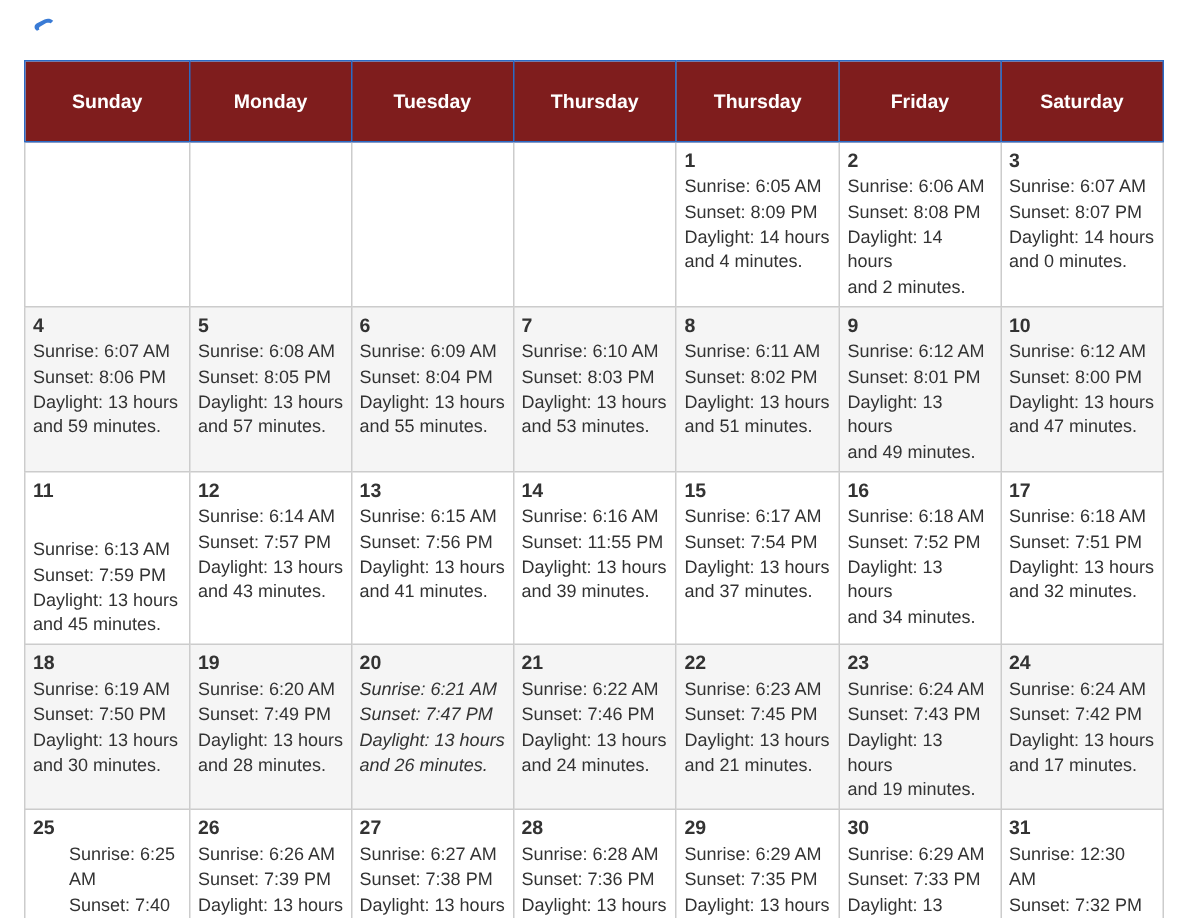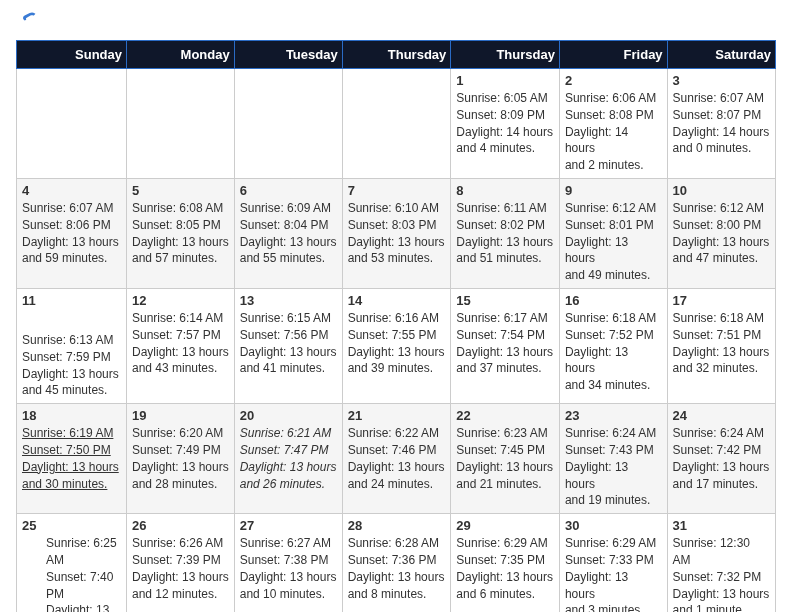--- a/index.html
+++ b/index.html
@@ -51,26 +51,26 @@
     }
     .location-title {
       font-size: 16px;
       color: #555;
     }
     .calendar {
       width: 100%;
       border-collapse: collapse;
     }
     .calendar thead th {
-      background: #0f172a;
+      background: #7f1d1d;
       color: #fff;
-      padding: 6px 4px;
+      padding: 19px 4px;
       font-size: 13px;
       font-weight: bold;
-      text-align: right;
+      text-align: center;
       border: 1px solid #2a6bc5;
     }
     .calendar tbody td {
       border: 1px solid #ccc;
       vertical-align: top;
       padding: 4px 5px;
       font-size: 10.5px;
       color: #333;
       width: 113px;
       height: 80px;
@@ -225,21 +225,21 @@
         <td>
           <span class="day-number">13</span>
           <div class="day-info" style="white-space: pre-line;">Sunrise: 6:15 AM
 Sunset: 7:56 PM
 Daylight: 13 hours
 and 41 minutes.</div>
         </td>
         <td>
           <span class="day-number">14</span>
           <div class="day-info" style="white-space: pre-line;">Sunrise: 6:16 AM
-Sunset: 7:55 PM
+Sunset: 11:55 PM
 Daylight: 13 hours
 and 39 minutes.</div>
         </td>
         <td>
           <span class="day-number">15</span>
           <div class="day-info" style="white-space: pre-line;">Sunrise: 6:17 AM
 Sunset: 7:54 PM
 Daylight: 13 hours
 and 37 minutes.</div>
         </td>
@@ -254,21 +254,21 @@
           <span class="day-number">17</span>
           <div class="day-info" style="white-space: pre-line;">Sunrise: 6:18 AM
 Sunset: 7:51 PM
 Daylight: 13 hours
 and 32 minutes.</div>
         </td>
       </tr>
       <tr>
         <td>
           <span class="day-number">18</span>
-          <div class="day-info" style="white-space: pre-line; text-decoration: underline;">Sunrise: 6:19 AM
+          <div class="day-info" style="white-space: pre-line;">Sunrise: 6:19 AM
 Sunset: 7:50 PM
 Daylight: 13 hours
 and 30 minutes.</div>
         </td>
         <td>
           <span class="day-number">19</span>
           <div class="day-info" style="white-space: pre-line;">Sunrise: 6:20 AM
 Sunset: 7:49 PM
 Daylight: 13 hours
 and 28 minutes.</div>

